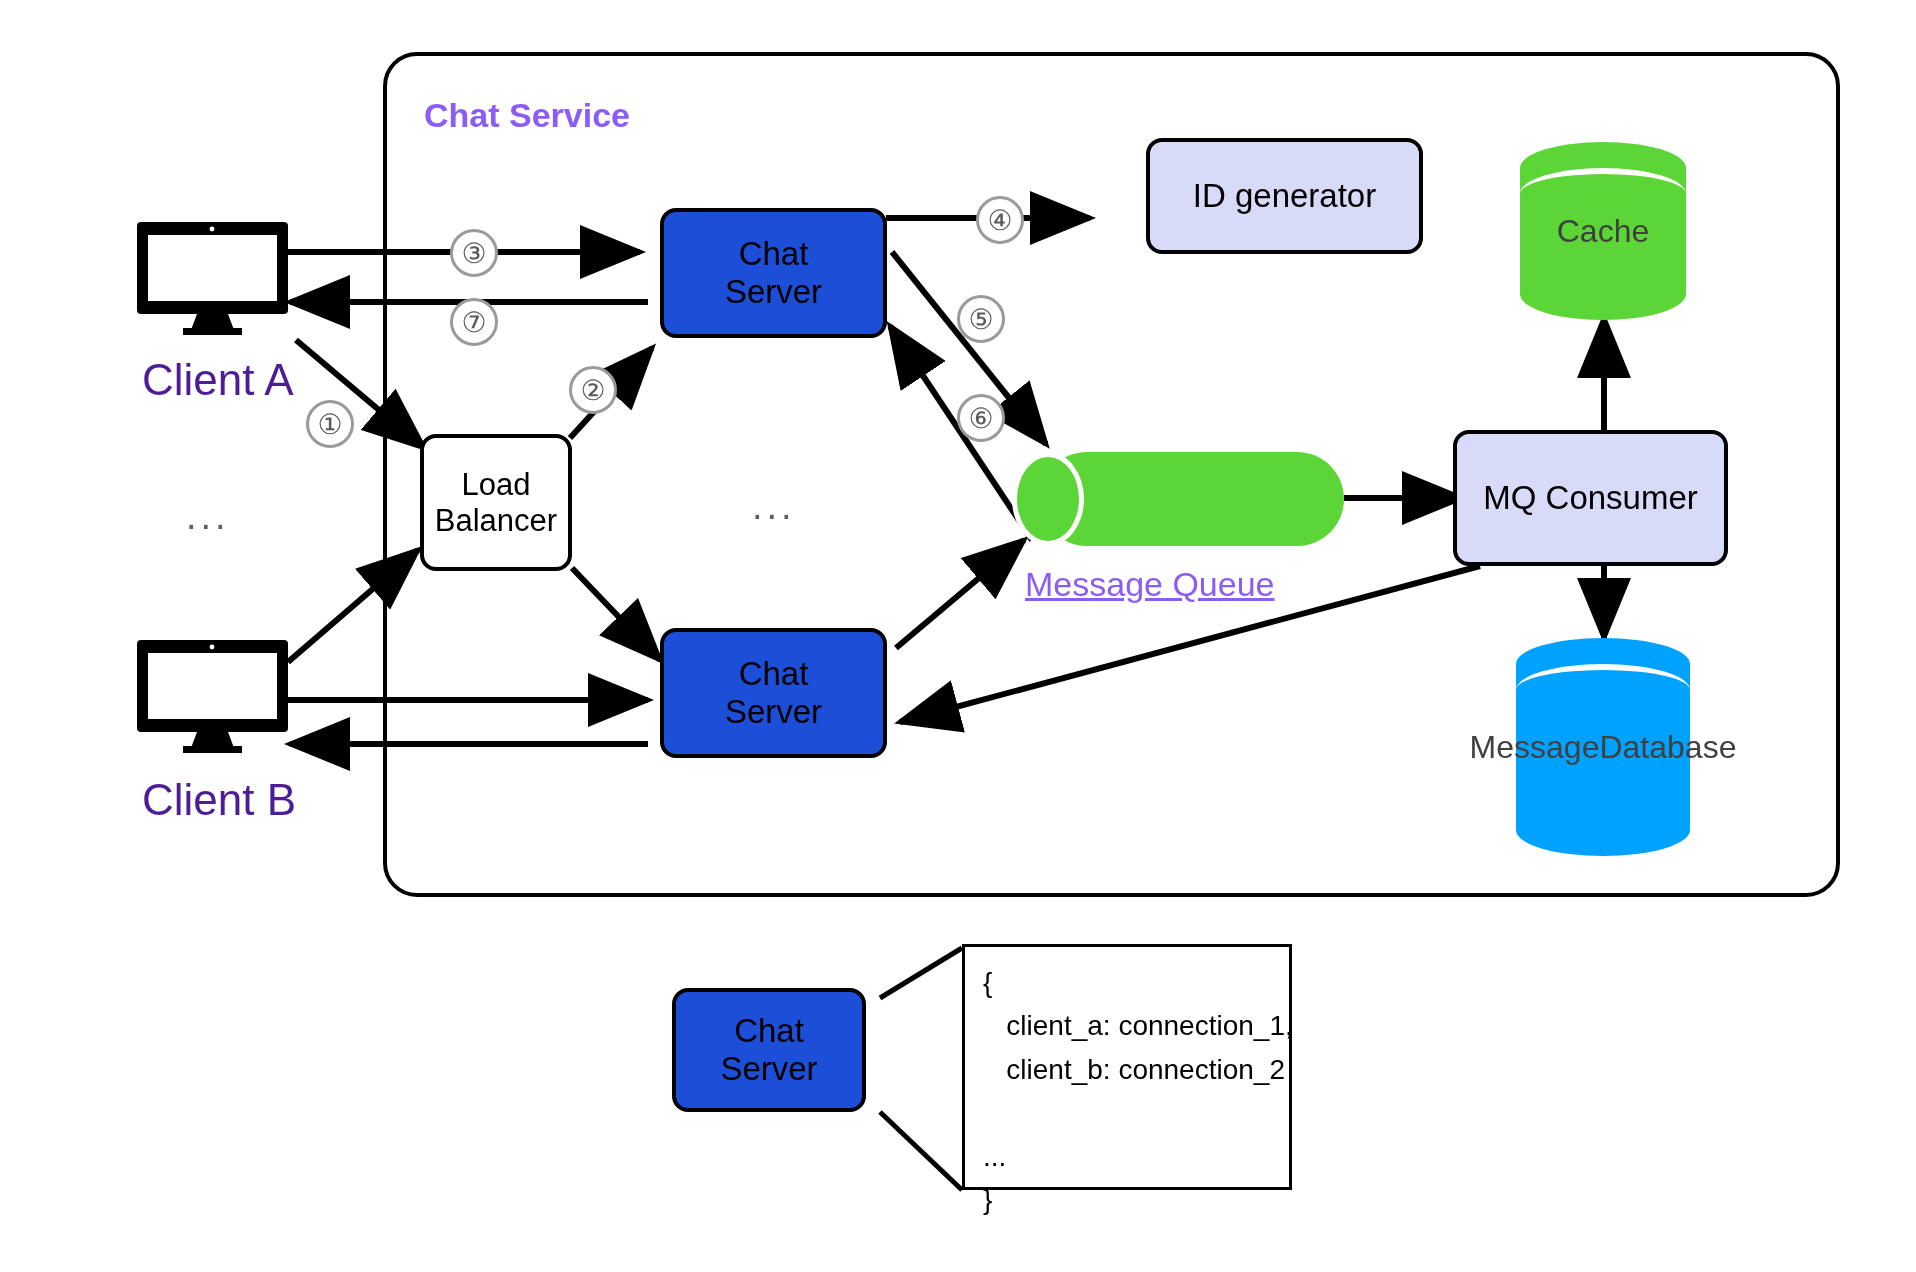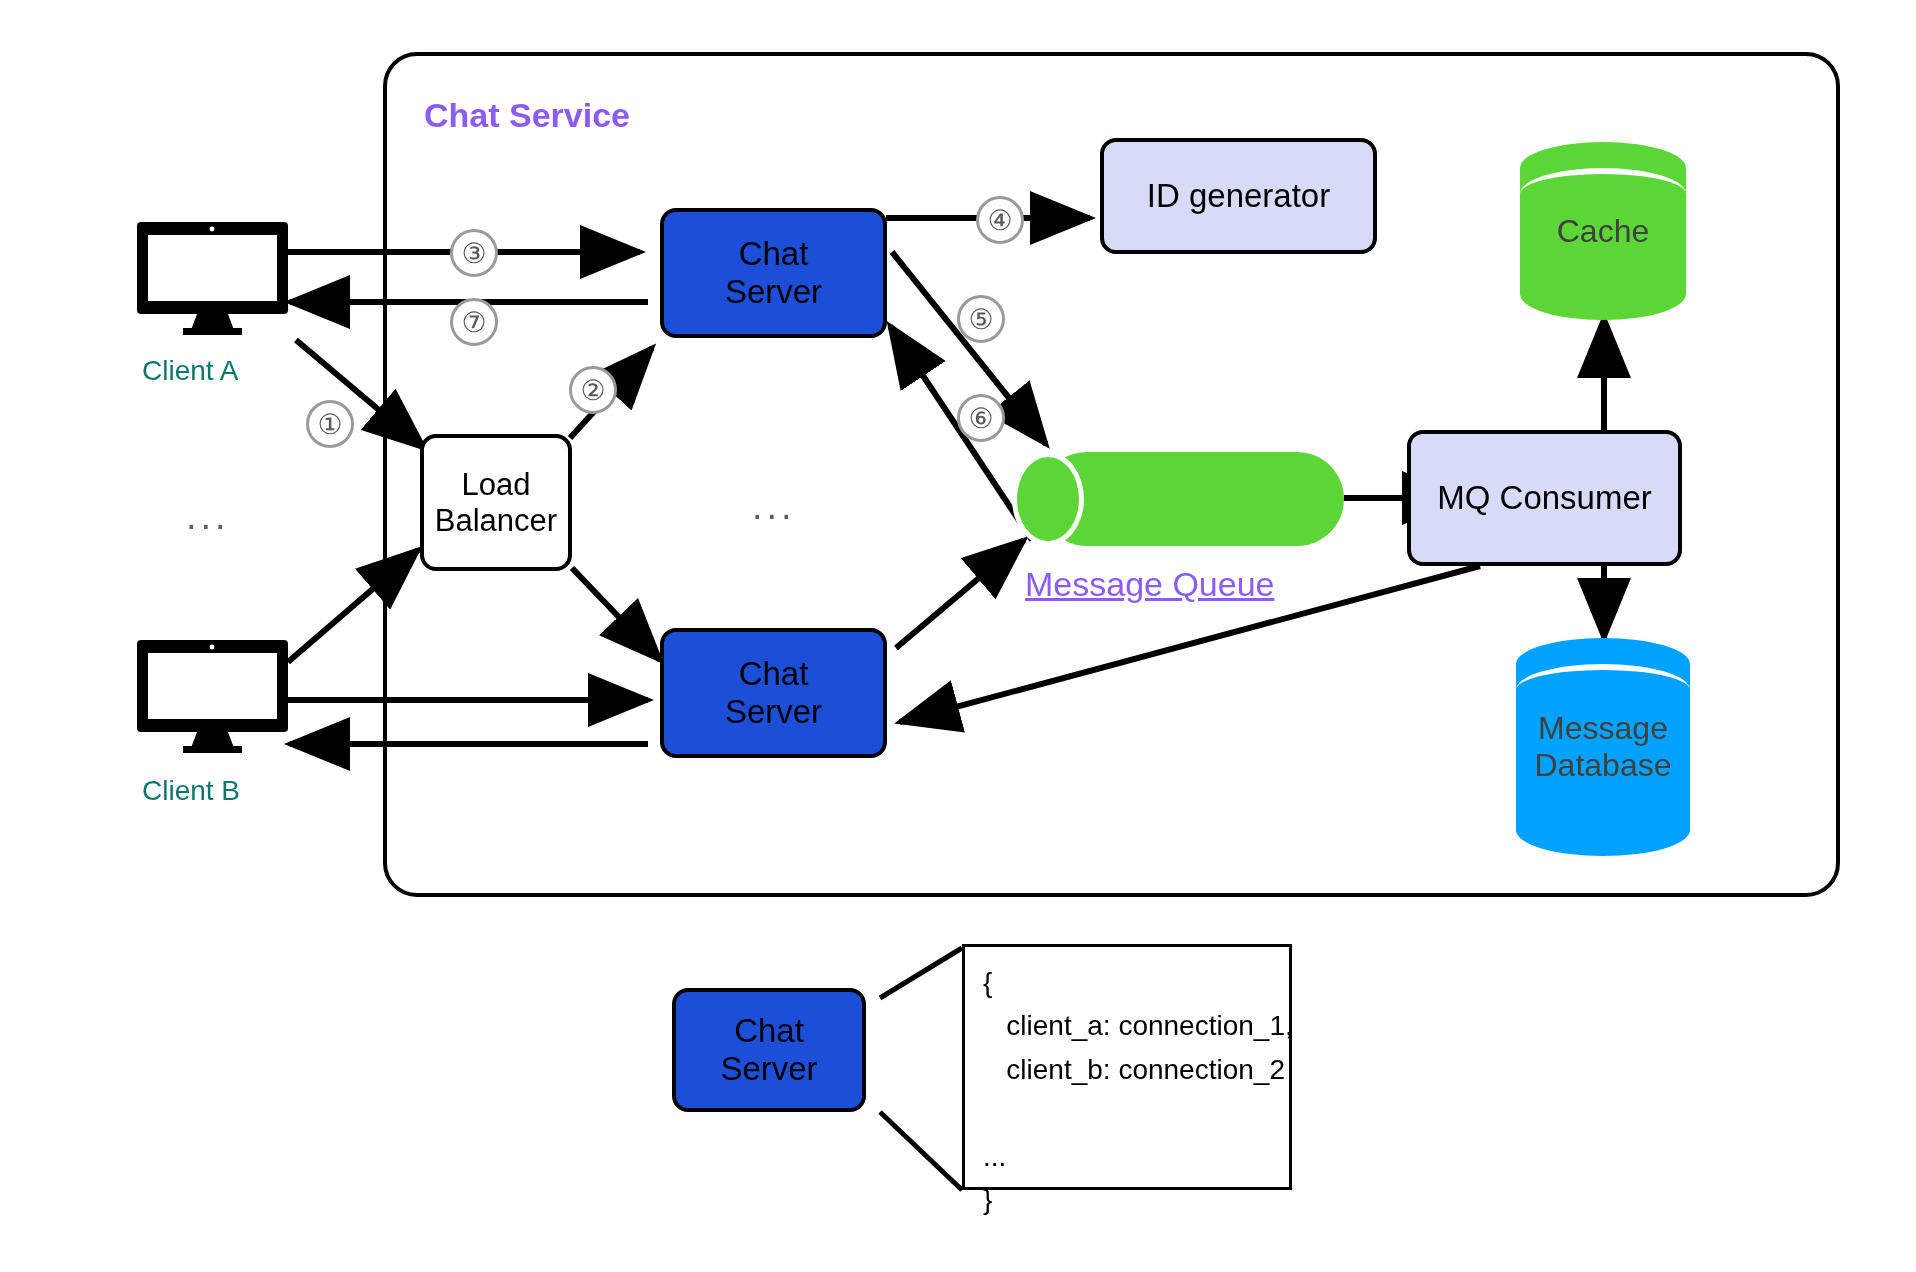--- a/index.html
+++ b/index.html
@@ -5,25 +5,25 @@
   html,body{margin:0;padding:0;background:#ffffff;}
   body{font-family:"Liberation Sans", sans-serif;}
   #stage{position:relative;width:1916px;height:1272px;background:#ffffff;overflow:hidden;}
   #wires{position:absolute;left:0;top:0;width:1916px;height:1272px;pointer-events:none;}
 
   .node{position:absolute;box-sizing:border-box;display:flex;align-items:center;
         justify-content:center;text-align:center;line-height:1.14;color:#000;}
 
   .boxnode{border:4px solid #000;border-radius:16px;font-size:33px;}
   .pink{background:#1d4ed8;}
-  .lav{background:#d7dbf7;}
+  .lav{background:#d7dbf7;margin-left:46px;}
   .plain{background:#ffffff;font-size:31px;}
 
   .svc-title{position:absolute;color:#8b5cf6;font-weight:bold;font-size:34px;}
-  .clabel{position:absolute;color:#0f766e;font-size:28px;white-space:nowrap;}
+  .clabel{position:absolute;color:#4c1d95;font-size:44px;white-space:nowrap;}
   .dots{position:absolute;color:#5e5e5e;font-size:38px;letter-spacing:4px;}
 
   .monitor{position:absolute;}
   .num{position:absolute;width:42px;height:42px;border:3px solid #9a9a9a;border-radius:50%;
        color:#5a5a5a;font-size:28px;display:flex;align-items:center;justify-content:center;
        background:#fff;}
 
   .cyl{position:absolute;}
   .cyl .body{position:absolute;left:0;right:0;top:26px;bottom:26px;}
   .cyl .cap{position:absolute;left:0;right:0;height:52px;border-radius:50%;}
@@ -160,21 +160,21 @@
     <div class="cap captop" style="background:#5bd636;"></div>
     <div class="seam"></div>
     <div class="txt">Cache</div>
   </div>
 
   <div class="cyl" style="left:1516px;top:638px;width:174px;height:218px;">
     <div class="cap capbot" style="background:#00a2ff;"></div>
     <div class="body" style="background:#00a2ff;"></div>
     <div class="cap captop" style="background:#00a2ff;"></div>
     <div class="seam"></div>
-    <div class="txt" style="flex-direction:column;">
+    <div class="txt" style="flex-direction:row;">
       <span>Message</span>
       <span>Database</span>
     </div>
   </div>
 
   <div class="num" style="left:306px;top:400px;">①</div>
   <div class="num" style="left:569px;top:366px;">②</div>
   <div class="num" style="left:450px;top:229px;">③</div>
   <div class="num" style="left:976px;top:196px;">④</div>
   <div class="num" style="left:957px;top:295px;">⑤</div>

